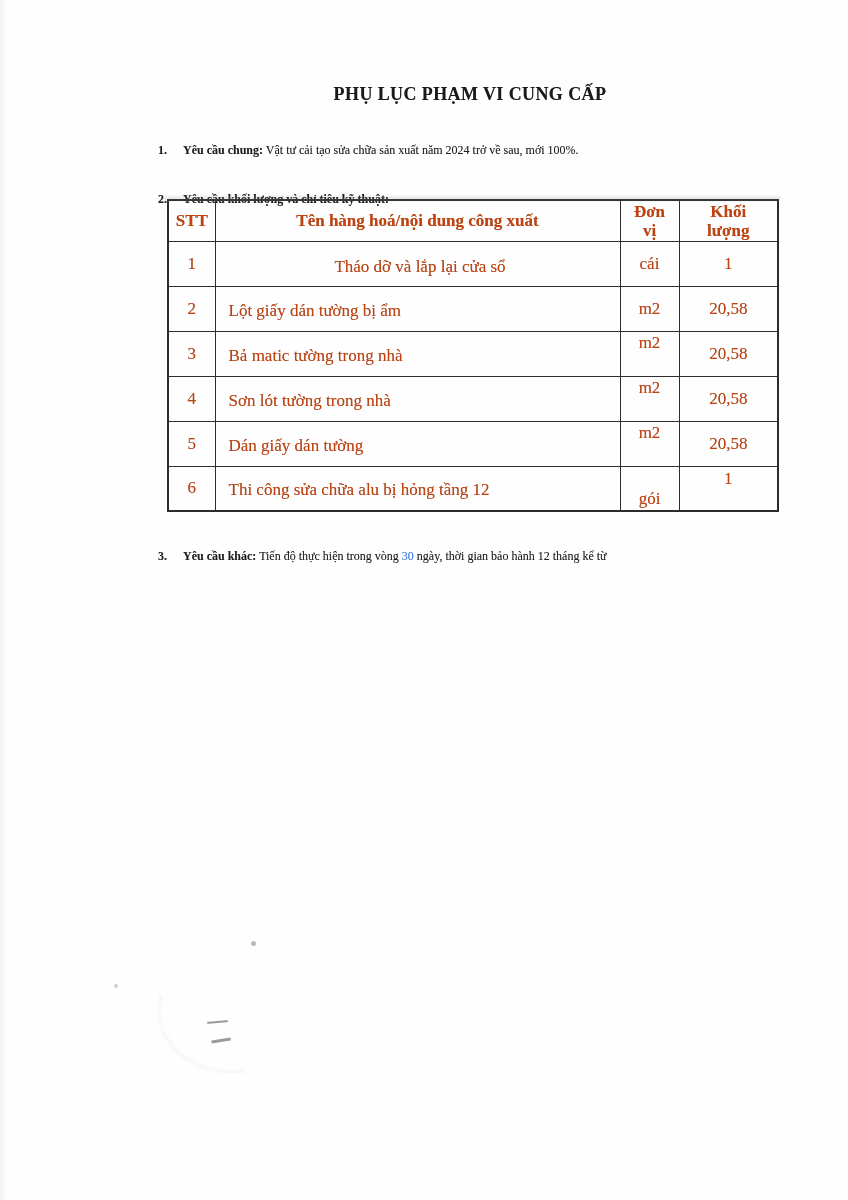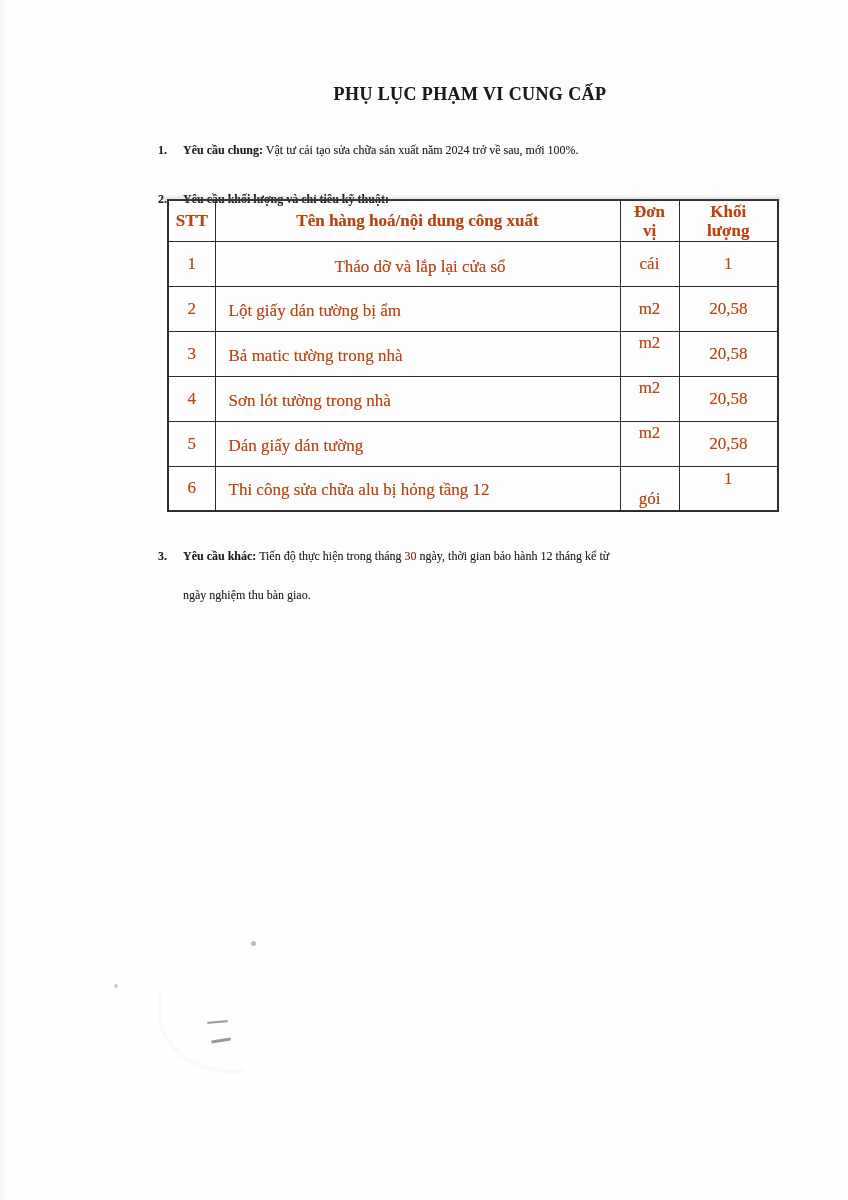--- a/index.html
+++ b/index.html
@@ -54,21 +54,21 @@
   .item .num {
     display: inline-block;
     width: 25px;
     font-weight: bold;
   }
   .item .lbl { font-weight: bold; }
   .item-1 { top: 139px; }
   .item-2 { top: 188px; }
   .item-3 { top: 537px; line-height: 39px; }
   .item-3 .line2 { display: block; margin-left: 25px; }
-  .faded-num { color: #7f1d1d; }
+  .faded-num { color: #3b82f6; }
 
   
   .tbl-wrap {
     position: absolute;
     top: 199px;
     left: 22px;
   }
   
   .tbl-wrap::before {
     content: "";
@@ -205,22 +205,21 @@
             <td class="c-stt">6</td>
             <td class="c-name">Thi công sửa chữa alu bị hỏng tầng 12</td>
             <td class="c-unit">gói</td>
             <td class="c-qty">1</td>
           </tr>
         </tbody>
       </table>
     </div>
 
     <div class="item item-3">
-      <span class="num">3.</span><span class="lbl">Yêu cầu khác:</span><span> Tiến độ thực hiện trong tháng </span><span class="faded-num">30</span><span> ngày, thời gian bảo hành 12 tháng kể từ</span>
-      <span class="line2">ngày nghiệm thu bàn giao.</span>
+      <span class="num">3.</span><span class="lbl">Yêu cầu khác:</span><span> Tiến độ thực hiện trong vòng </span><span class="faded-num">30</span><span> ngày, thời gian bảo hành 12 tháng kể từ</span>
     </div>
 
   </div>
 
   <div class="artifact a-ghost"></div>
   <div class="artifact a-dot1"></div>
   <div class="artifact a-dot2"></div>
   <div class="artifact a-dash1"></div>
   <div class="artifact a-dash2"></div>
 </div>

